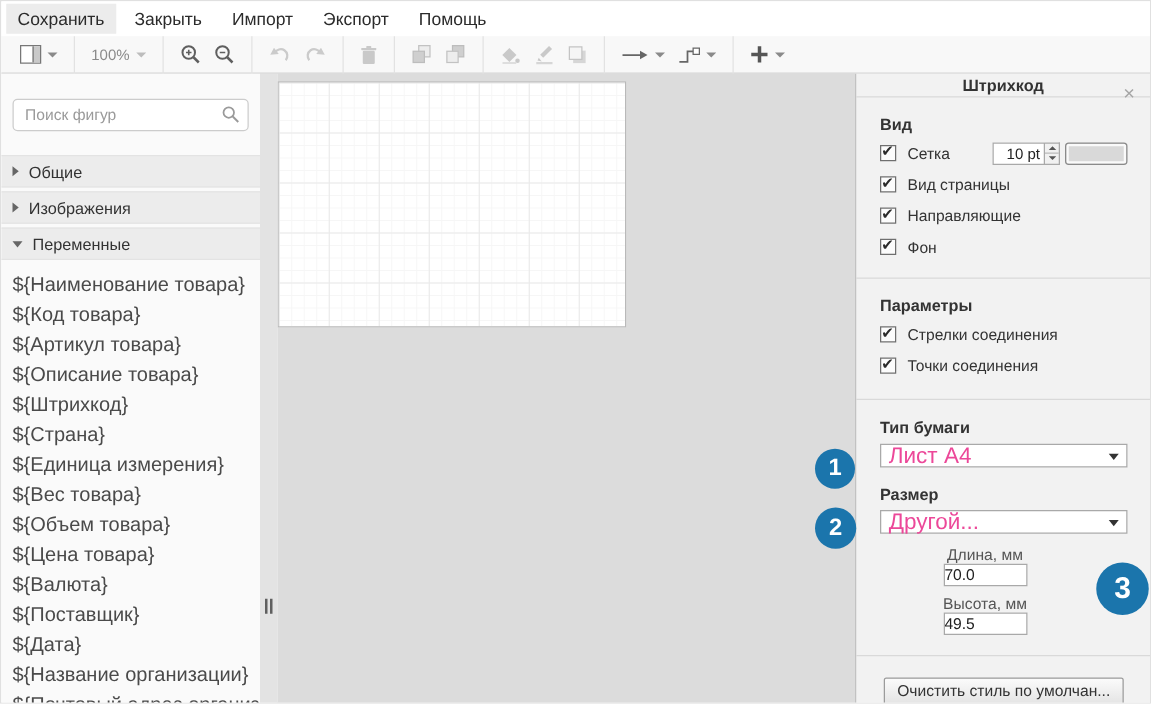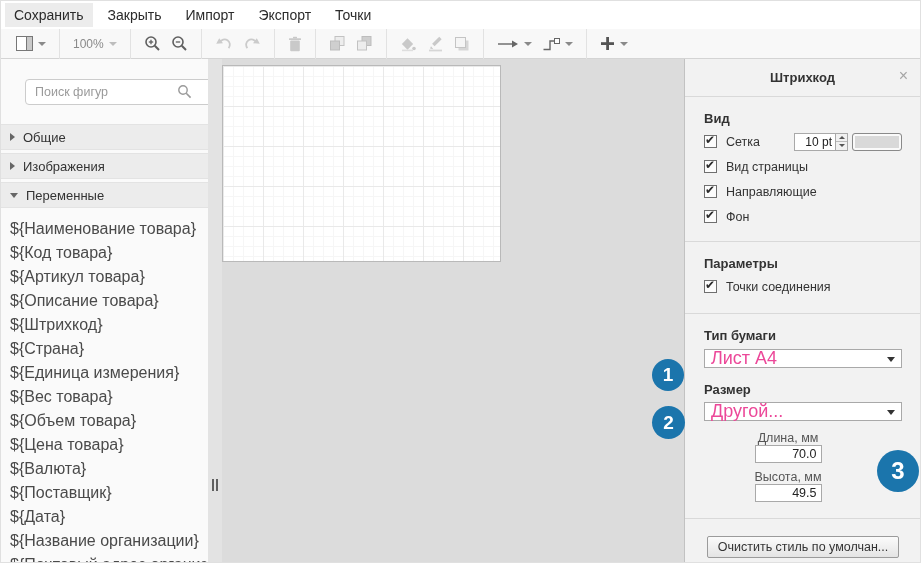--- a/index.html
+++ b/index.html
@@ -22,21 +22,21 @@
   .zoom-text { font-size:12px; color:#8a8a8a; }
   .pageview-glyph { position:relative; width:17px; height:15px; border:1px solid #777; background:#fff; }
   .pageview-glyph span { position:absolute; right:0; top:0; width:6px; height:100%; background:#c9c9c9; border-left:1px solid #777; }
 
   
   .main { display:flex; height:505px; }
 
   
   .sidebar { width:207px; background:#fafafa; overflow:hidden; flex:none; display:flex; flex-direction:column; }
   .search-wrap { position:relative; margin:20px 9px 0 9px; }
-  .search-input { width:100%; height:26px; border:1px solid #ccc; border-radius:4px; background:#fff; padding:0 26px 0 9px; font-size:12.5px; color:#333; font-family:"Liberation Sans",sans-serif;margin-left:15px; }
+  .search-input { width:100%; height:26px; border:1px solid #ccc; border-radius:4px; background:#fff; padding:0 26px 0 9px; font-size:12.5px; color:#333; font-family:"Liberation Sans",sans-serif; }
   .search-input::placeholder { color:#9a9a9a; }
   .search-icon { position:absolute; right:7px; top:5px; }
   .sections { margin-top:19px; }
   .section-header { height:26px; background:#ececec; border-top:1px solid #e3e3e3; border-bottom:1px solid #e3e3e3; margin-bottom:3px; display:flex; align-items:center; padding-left:9px; cursor:pointer; }
   .section-header .lbl { font-size:13px; color:#333; margin-left:8px; }
   .tri-right { width:0; height:0; border-top:4px solid transparent; border-bottom:4px solid transparent; border-left:5px solid #666; }
   .tri-down { width:0; height:0; border-left:4px solid transparent; border-right:4px solid transparent; border-top:5px solid #666; }
   .var-list { padding-top:6px; }
   .var-item { height:24px; display:flex; align-items:center; padding-left:9px; font-size:16px; color:#4a4a4a; cursor:pointer; white-space:nowrap; }
 
@@ -77,21 +77,21 @@
   .swatch.bg-col { background:#fff; }
   .small-btn { height:19px; padding:0 6px; font-size:12px; color:#333; border:1px solid #999; border-radius:3px; background:linear-gradient(#fafafa,#e2e2e2); cursor:pointer; font-family:"Liberation Sans",sans-serif; }
   .divider { border-top:1px solid #d9d9d9; margin:12px -18px 0 -19px; }
   .divider.wide { margin-top:14px; }
   .select { position:relative; height:19px; border:1px solid #a9a9a9; background:#fff; display:flex; align-items:center; padding-left:6px; font-size:18px; color:#ec4899; cursor:pointer; }
   .select::after { content:""; position:absolute; right:6px; top:7px; width:0; height:0; border-left:4px solid transparent; border-right:4px solid transparent; border-top:5px solid #333; }
   .sel1 { margin-top:5px; }
   .sel2 { margin-top:4px; }
   .dim-row { display:flex; align-items:center; margin-right:30px;flex-direction:column; }
   .dim-row .dlbl { flex:1; font-size:12.5px; color:#555; }
-  .dim-input { width:67px; height:18px; border:1px solid #a9a9a9; background:#fff; font-size:12.5px; text-align:right; padding-right:4px; color:#222; font-family:"Liberation Sans",sans-serif; }
+  .dim-input { width:67px; height:18px; border:1px solid #a9a9a9; background:#fff; font-size:12.5px; padding-right:4px; color:#222; font-family:"Liberation Sans",sans-serif; }
   .dim-row.first { margin-top:10px; }
   .dim-row.second { margin-top:7px; }
   .clear-btn { display:block; margin:17px auto 0 auto; width:192px; height:22px; font-size:12.5px; color:#333; border:1px solid #9b9b9b; border-radius:2px; background:linear-gradient(#fbfbfb,#e4e4e4); cursor:pointer; font-family:"Liberation Sans",sans-serif; white-space:nowrap; }
 
   
   .badge { position:absolute; background:#1b75ac; border-radius:50%; color:#fff; display:flex; align-items:center; justify-content:center; font-weight:bold; z-index:50; }
   .badge-1 { left:651px; top:358px; width:32px; height:32px; font-size:19px; }
   .badge-2 { left:651px; top:405px; width:33px; height:33px; font-size:19px; }
   .badge-3 { left:876px; top:449px; width:42px; height:42px; font-size:24px; }
 
@@ -100,21 +100,21 @@
 </head>
 <body>
 
 <div id="app">
 
   <div class="menubar">
     <div class="menu-item active">Сохранить</div>
     <div class="menu-item">Закрыть</div>
     <div class="menu-item">Импорт</div>
     <div class="menu-item">Экспорт</div>
-    <div class="menu-item">Точки</div>
+    <div class="menu-item">Помощь</div>
   </div>
 
   <div class="toolbar">
     <div class="tgroup">
       <div class="tbtn">
         <span class="pageview-glyph icon">
             <span></span>
           </span>
         <span class="caret"></span>
       </div>
@@ -342,20 +342,24 @@
         <div class="prow">
           <span class="cb"></span>
           <span class="plbl">Фон</span>
         </div>
 
         <div class="divider"></div>
 
         <div class="sec-title">Параметры</div>
         <div class="prow">
           <span class="cb"></span>
+          <span class="plbl">Стрелки соединения</span>
+        </div>
+        <div class="prow">
+          <span class="cb"></span>
           <span class="plbl">Точки соединения</span>
         </div>
 
         <div class="divider wide"></div>
 
         <div class="sec-title">Тип бумаги</div>
         <div class="select sel1">
           <span>Лист A4</span>
         </div>
 

